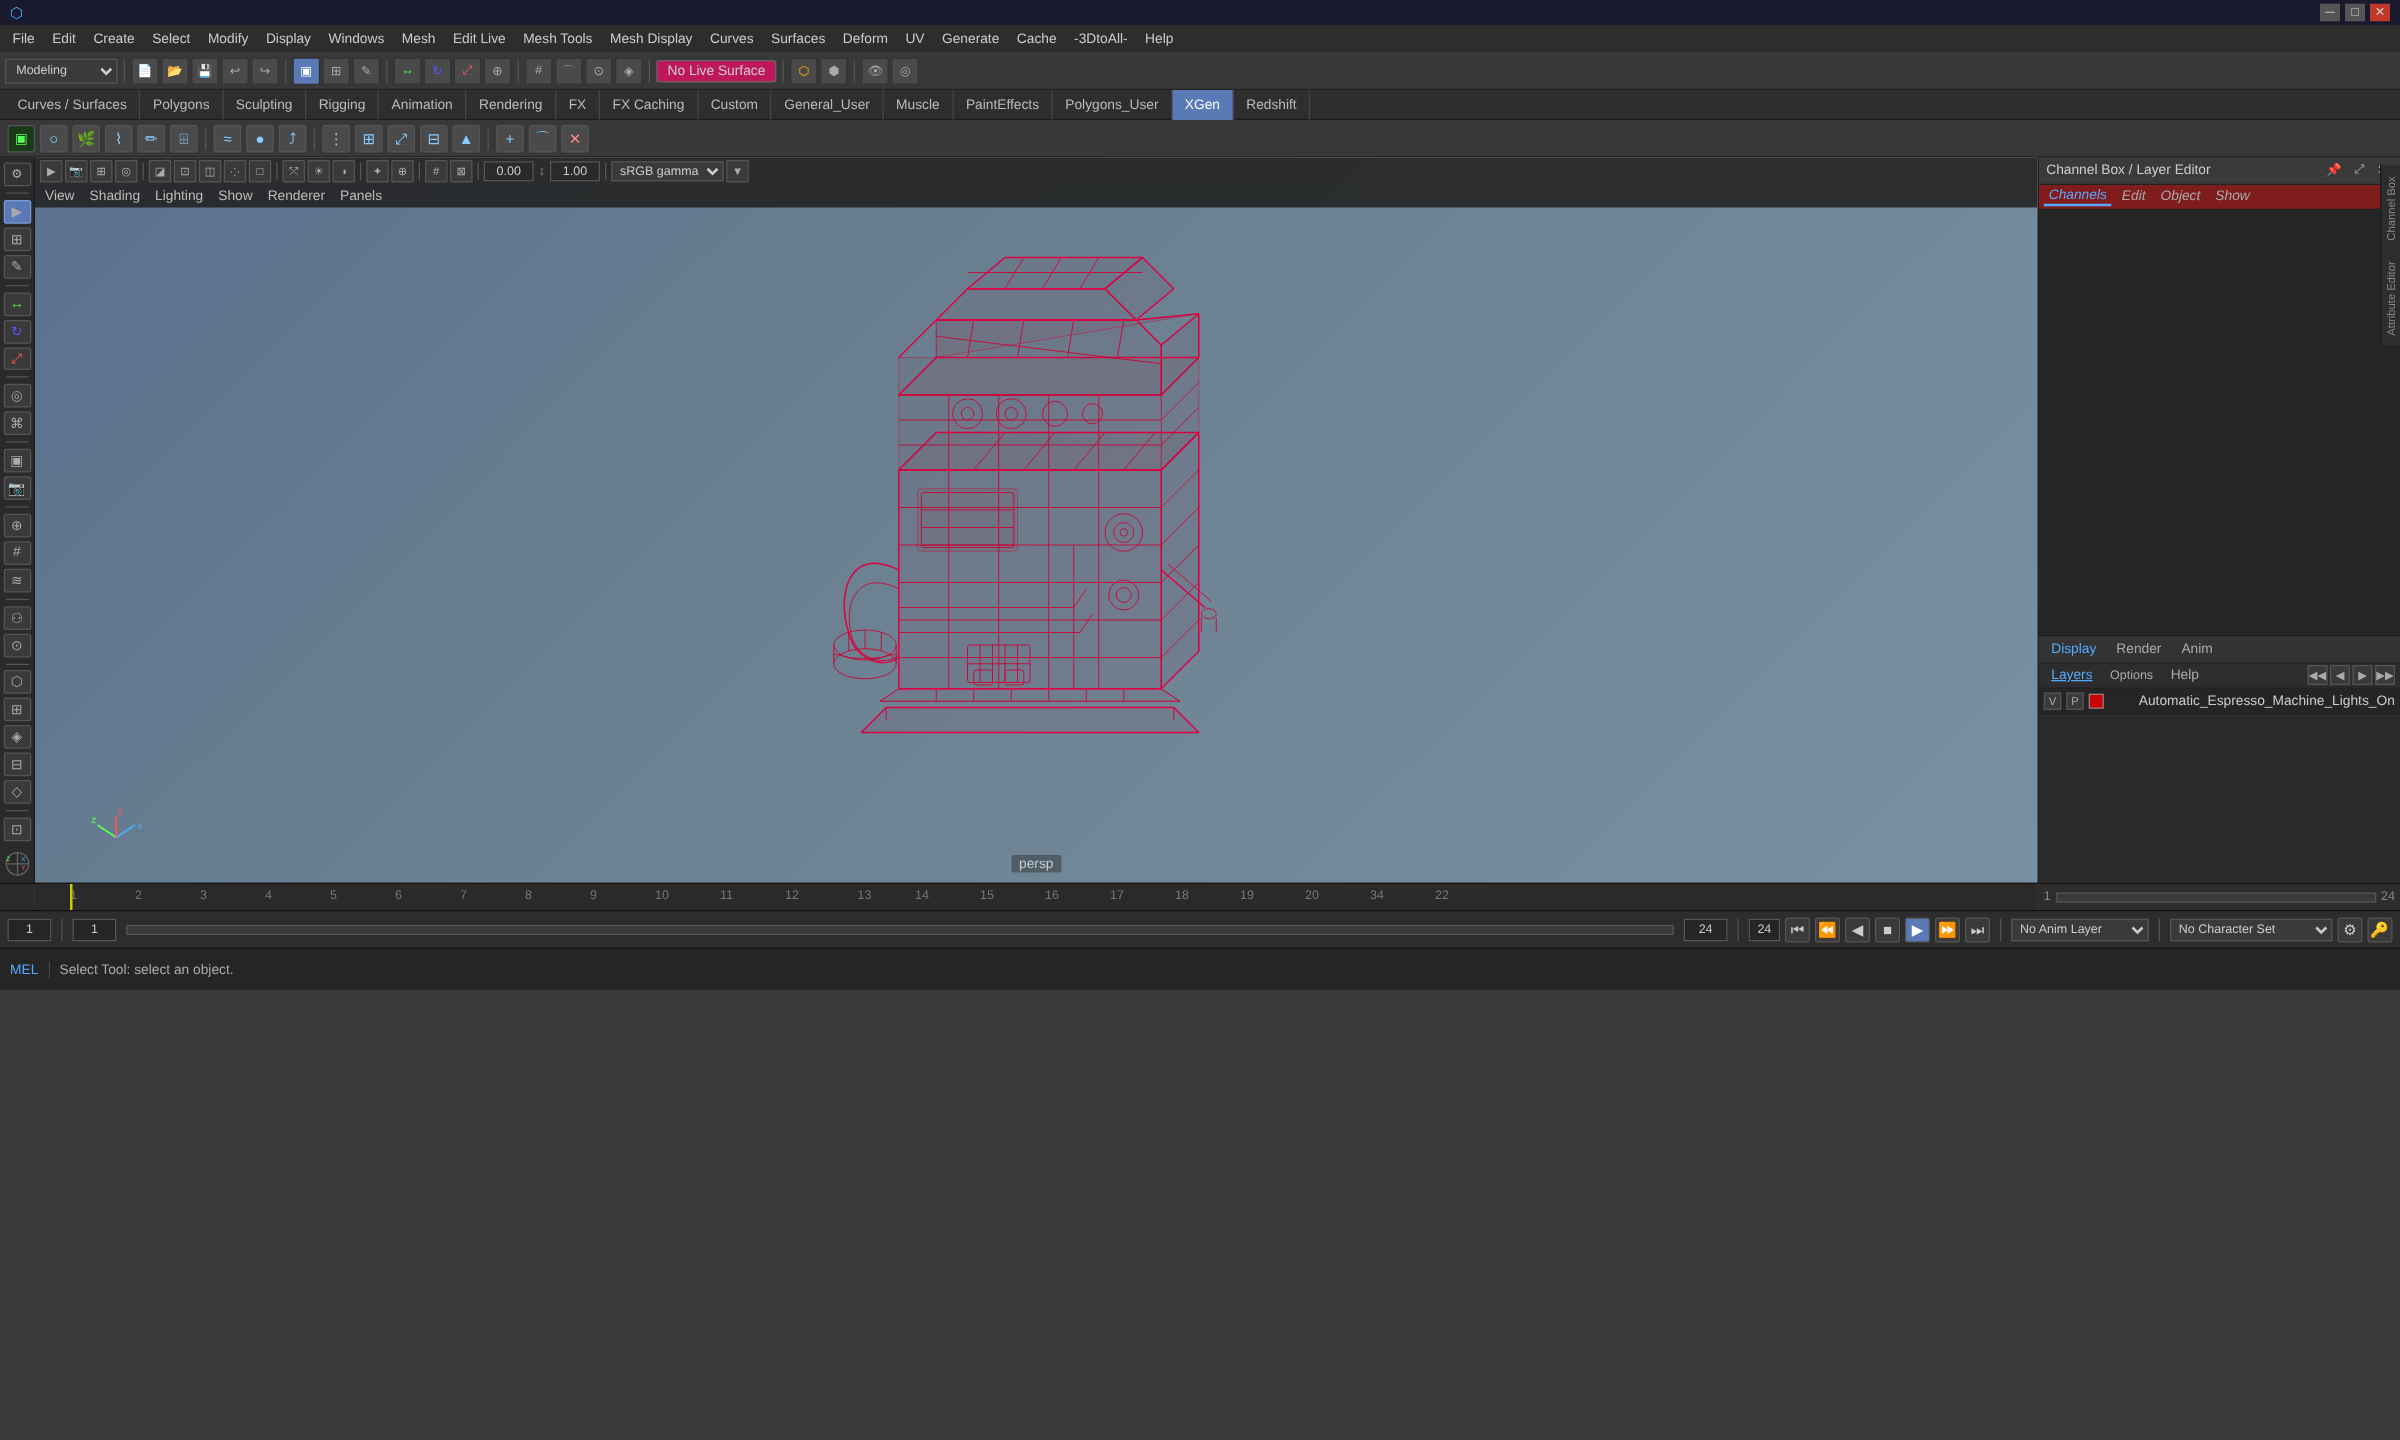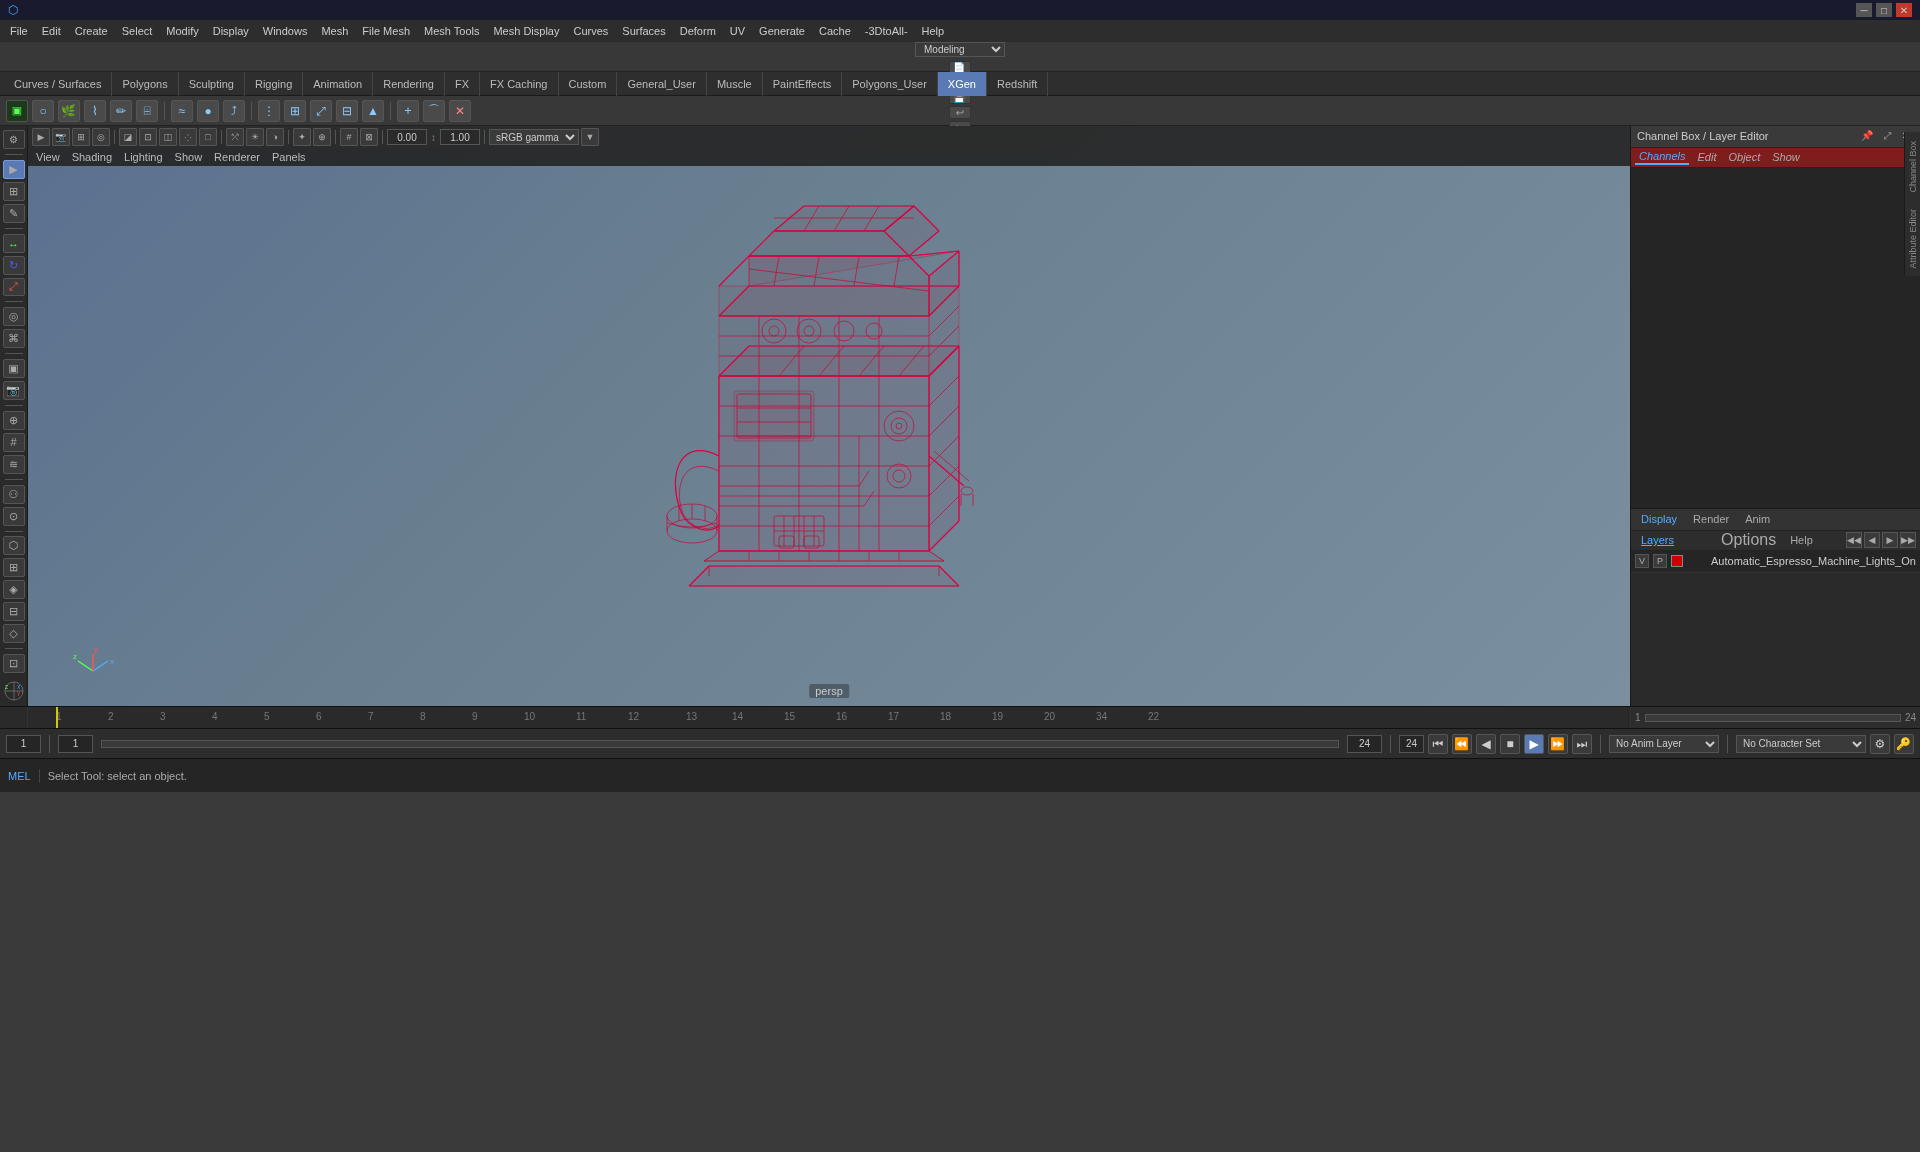--- a/index.html
+++ b/index.html
@@ -68,21 +68,20 @@
     
     #main-toolbar {
       width: 100%;
       height: 30px;
       background: #383838;
       display: flex;
       align-items: center;
       padding: 0 4px;
       gap: 2px;
       border-bottom: 1px solid #222;
-      flex-direction: column;
     }
     .toolbar-btn {
       width: 22px;
       height: 22px;
       background: #4a4a4a;
       border: 1px solid #333;
       color: #aaa;
       font-size: 10px;
       cursor: pointer;
       display: flex;
@@ -586,21 +585,21 @@
 
 <div id="menu-bar">
   <span class="menu-item">File</span>
   <span class="menu-item">Edit</span>
   <span class="menu-item">Create</span>
   <span class="menu-item">Select</span>
   <span class="menu-item">Modify</span>
   <span class="menu-item">Display</span>
   <span class="menu-item">Windows</span>
   <span class="menu-item">Mesh</span>
-  <span class="menu-item">File Mesh</span>
+  <span class="menu-item">Edit Live</span>
   <span class="menu-item">Mesh Tools</span>
   <span class="menu-item">Mesh Display</span>
   <span class="menu-item">Curves</span>
   <span class="menu-item">Surfaces</span>
   <span class="menu-item">Deform</span>
   <span class="menu-item">UV</span>
   <span class="menu-item">Generate</span>
   <span class="menu-item">Cache</span>
   <span class="menu-item">-3DtoAll-</span>
   <span class="menu-item">Help</span>
@@ -992,21 +991,21 @@
     <div id="channel-box-content" style="flex:1; background:#252525; min-height: 340px;"></div>
 
     <div id="layer-editor">
       <div id="layer-editor-tabs">
         <span class="le-tab active">Display</span>
         <span class="le-tab">Render</span>
         <span class="le-tab">Anim</span>
       </div>
       <div id="layer-editor-header">
         <span class="le-tab active" style="font-size:11px;color:#5af;text-decoration:underline;">Layers</span>
-        <span class="le-tab" style="font-size:16px;margin-left:33px;">Options</span>
+        <span class="le-tab" style="font-size:10px;">Options</span>
         <span class="le-tab" style="font-size:11px;">Help</span>
         <div style="margin-left:auto;display:flex;gap:2px;">
           <button class="le-header-btn">◀◀</button>
           <button class="le-header-btn">◀</button>
           <button class="le-header-btn">▶</button>
           <button class="le-header-btn">▶▶</button>
         </div>
       </div>
       <div id="layer-list">
         <div class="layer-row">

